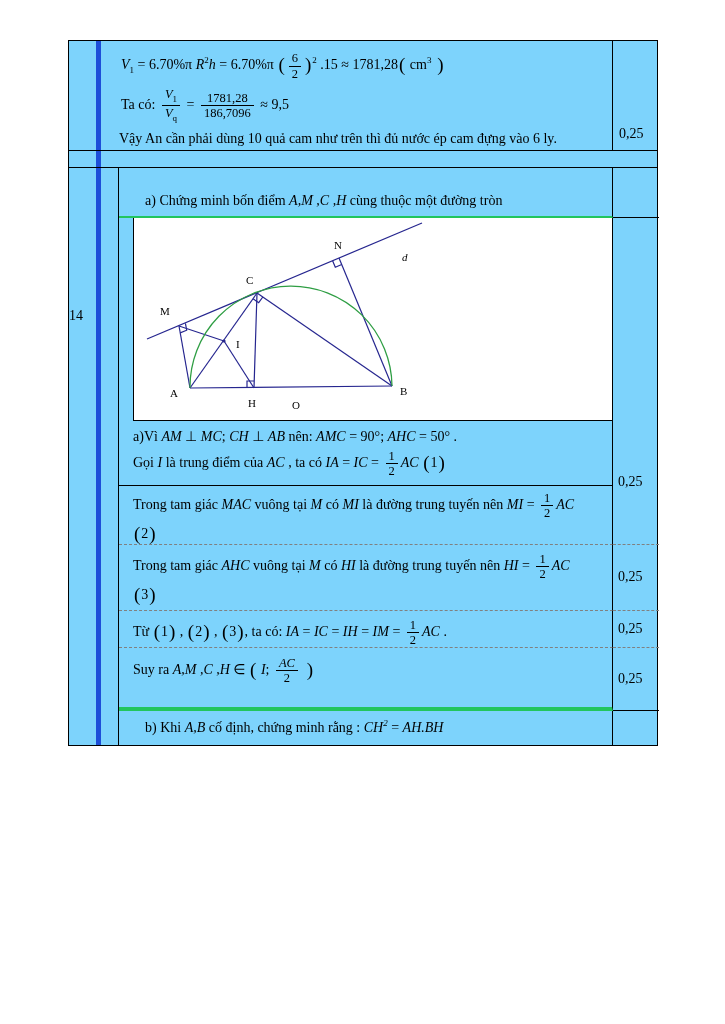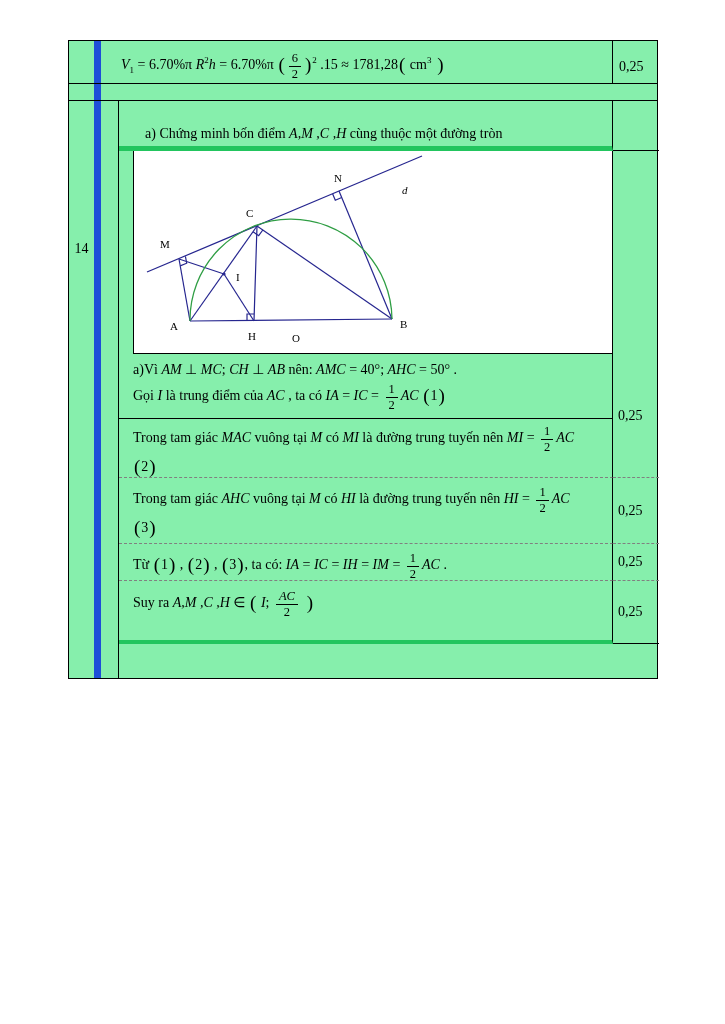--- a/index.html
+++ b/index.html
@@ -1,34 +1,34 @@
 <!DOCTYPE html>
 <html><head>
 <meta charset="utf-8">
 <style>
   *{margin:0;padding:0;box-sizing:border-box}
   html,body{background:#fff}
   body{width:725px;height:1024px;position:relative;font-family:"Liberation Serif",serif;color:#000;font-size:14px}
-  .sheet{position:absolute;left:68px;top:40px;width:590px;border:1px solid #000;background:#86efac}
+  .sheet{position:absolute;left:68px;top:40px;width:590px;border:1px solid #000;background:#7dd3fc}
   .row1{display:flex}
-  .qcol{width:32px;border-right:7px solid #1d4ed8;flex:0 0 32px;text-align:center}
+  .qcol{width:32px;border-right:5px solid #1d4ed8;flex:0 0 32px;}
   .content1{width:512px;flex:0 0 512px;border-right:1px solid #000;padding:6px 4px 2px 20px}
   .score1{width:46px;flex:0 0 46px;display:flex;align-items:flex-end;padding:0 0 8px 6px}
   .fline{white-space:nowrap;line-height:1.2}
   .f1{margin-top:4px}
   .f2{margin-top:6px}
   .f3{margin-top:7px;margin-left:-2px}
   .spacer{display:flex;height:18px;border-top:1px solid #000;border-bottom:1px solid #000}
   .rowC{display:flex}
   .q14{padding-top:140px;font-size:14px}
   .partcol{width:18px;flex:0 0 18px;border-right:1px solid #000}
   .qgrid{display:grid;grid-template-columns:494px 46px;grid-template-rows:50px 203px 65px 59px 66px 37px 63px 34px;width:540px}
   .cc{grid-column:1;border-right:1px solid #000;padding-left:14px;overflow:hidden}
   .sc{grid-column:2;display:flex;align-items:center;padding-left:5px}
-  .r1{grid-row:1;border-bottom:5px solid #22c55e;padding-top:25px;padding-left:26px;white-space:nowrap}
+  .r1{grid-row:1;border-bottom:2px solid #22c55e;padding-top:25px;padding-left:26px;white-space:nowrap}
   .r2{grid-row:2;padding:0}
   .r3{grid-row:3;border-bottom:1px solid #000;padding-top:4px}
   .r4{grid-row:4;border-bottom:1px dashed #808080;padding-top:2px}
   .r5{grid-row:5;border-bottom:1px dashed #808080;padding-top:4px}
   .r6{grid-row:6;border-bottom:1px dashed #808080;padding-top:4px}
   .r7{grid-row:7;border-bottom:4px solid #22c55e;padding-top:5px}
   .r8{grid-row:8;padding-top:7px;padding-left:26px;white-space:nowrap}
   .s1{grid-row:1;border-bottom:1px solid #000}
   .s2{grid-row:2}
   .s34{grid-row:3/span 2;border-bottom:1px dashed #808080}
@@ -48,20 +48,22 @@
 </style>
 </head>
 <body>
 
 <div class="sheet">
 
   <div class="row1">
     <div class="qcol"></div>
     <div class="content1">
       <div class="fline f1"><span class="i">V</span><span class="sub">1</span><span> = 6.70%π </span><span class="i">R</span><span class="sup">2</span><span class="i">h</span><span> = 6.70%π </span><span class="bigp">(</span><span class="frac"><span class="num"><span>6</span></span><span class="den"><span>2</span></span></span><span class="bigp">)</span><span class="sup">2</span><span> .15 ≈ 1781,28</span><span class="bigp">(</span><span> cm</span><span class="sup">3</span><span class="bigp"> )</span></div>
+      <div class="fline f2"><span>Ta có:  </span><span class="frac"><span class="num"><span class="i">V</span><span class="sub">1</span></span><span class="den"><span class="i">V</span><span class="sub">q</span></span></span><span> = </span><span class="frac"><span class="num"><span>1781,28</span></span><span class="den"><span>186,7096</span></span></span><span> ≈ 9,5</span></div>
+      <div class="fline f3">Vậy An cần phải dùng 10 quả cam như trên thì đủ nước ép cam đựng vào 6 ly.</div>
     </div>
     <div class="score1">
       <span>0,25</span>
     </div>
   </div>
 
   <div class="spacer">
     <div class="qcol"></div>
   </div>
 
@@ -105,21 +107,21 @@
               <text x="158" y="191">O</text>
               <text x="102" y="130">I</text>
               <text x="268" y="43" font-style="italic">d</text>
             </g>
           </svg>
         </div>
       </div>
       <div class="sc s2"></div>
 
       <div class="cc r3">
-        <div class="pline"><span>a)Vì  </span><span class="i">AM</span><span> ⊥ </span><span class="i">MC</span><span>; </span><span class="i">CH</span><span> ⊥ </span><span class="i">AB</span><span>  nên: </span><span class="i">AMC</span><span> = 40°; </span><span class="i">AHC</span><span> = 50° .</span></div>
+        <div class="pline"><span>a)Vì  </span><span class="i">AM</span><span> ⊥ </span><span class="i">MC</span><span>; </span><span class="i">CH</span><span> ⊥ </span><span class="i">AB</span><span>  nên: </span><span class="i">AMC</span><span> = 90°; </span><span class="i">AHC</span><span> = 50° .</span></div>
         <div class="pline"><span>Gọi  </span><span class="i">I</span><span>  là trung điểm của  </span><span class="i">AC</span><span> , ta có  </span><span class="i">IA</span><span> = </span><span class="i">IC</span><span> = </span><span class="frac"><span class="num"><span>1</span></span><span class="den"><span>2</span></span></span><span class="i">AC</span><span>   </span><span class="bigp">(</span><span>1</span><span class="bigp">)</span></div>
       </div>
 
       <div class="cc r4">
         <div class="pline"><span>Trong tam giác  </span><span class="i">MAC</span><span>  vuông tại  </span><span class="i">M</span><span>  có  </span><span class="i">MI</span><span>  là đường trung tuyến nên  </span><span class="i">MI</span><span> = </span><span class="frac"><span class="num"><span>1</span></span><span class="den"><span>2</span></span></span><span class="i">AC</span></div>
         <div class="pline"><span class="bigp">(</span><span>2</span><span class="bigp">)</span></div>
       </div>
       <div class="sc s34">
         <span>0,25</span>
       </div>
@@ -139,17 +141,18 @@
         <span>0,25</span>
       </div>
 
       <div class="cc r7">
         <div class="pline"><span>Suy ra  </span><span class="i">A,M ,C ,H</span><span> ∈ </span><span class="bigp">(</span><span> </span><span class="i">I</span><span>; </span><span class="frac"><span class="num"><span class="i">AC</span></span><span class="den"><span>2</span></span></span><span class="bigp"> )</span></div>
       </div>
       <div class="sc s7">
         <span>0,25</span>
       </div>
 
+      <div class="cc r8"><span>b)  Khi  </span><span class="i">A,B</span><span>  cố định, chứng minh rằng :  </span><span class="i">CH</span><span class="sup i">2</span><span> = </span><span class="i">AH.BH</span></div>
       <div class="sc s8"></div>
 
     </div>
   </div>
 </div>
 
 </body></html>

